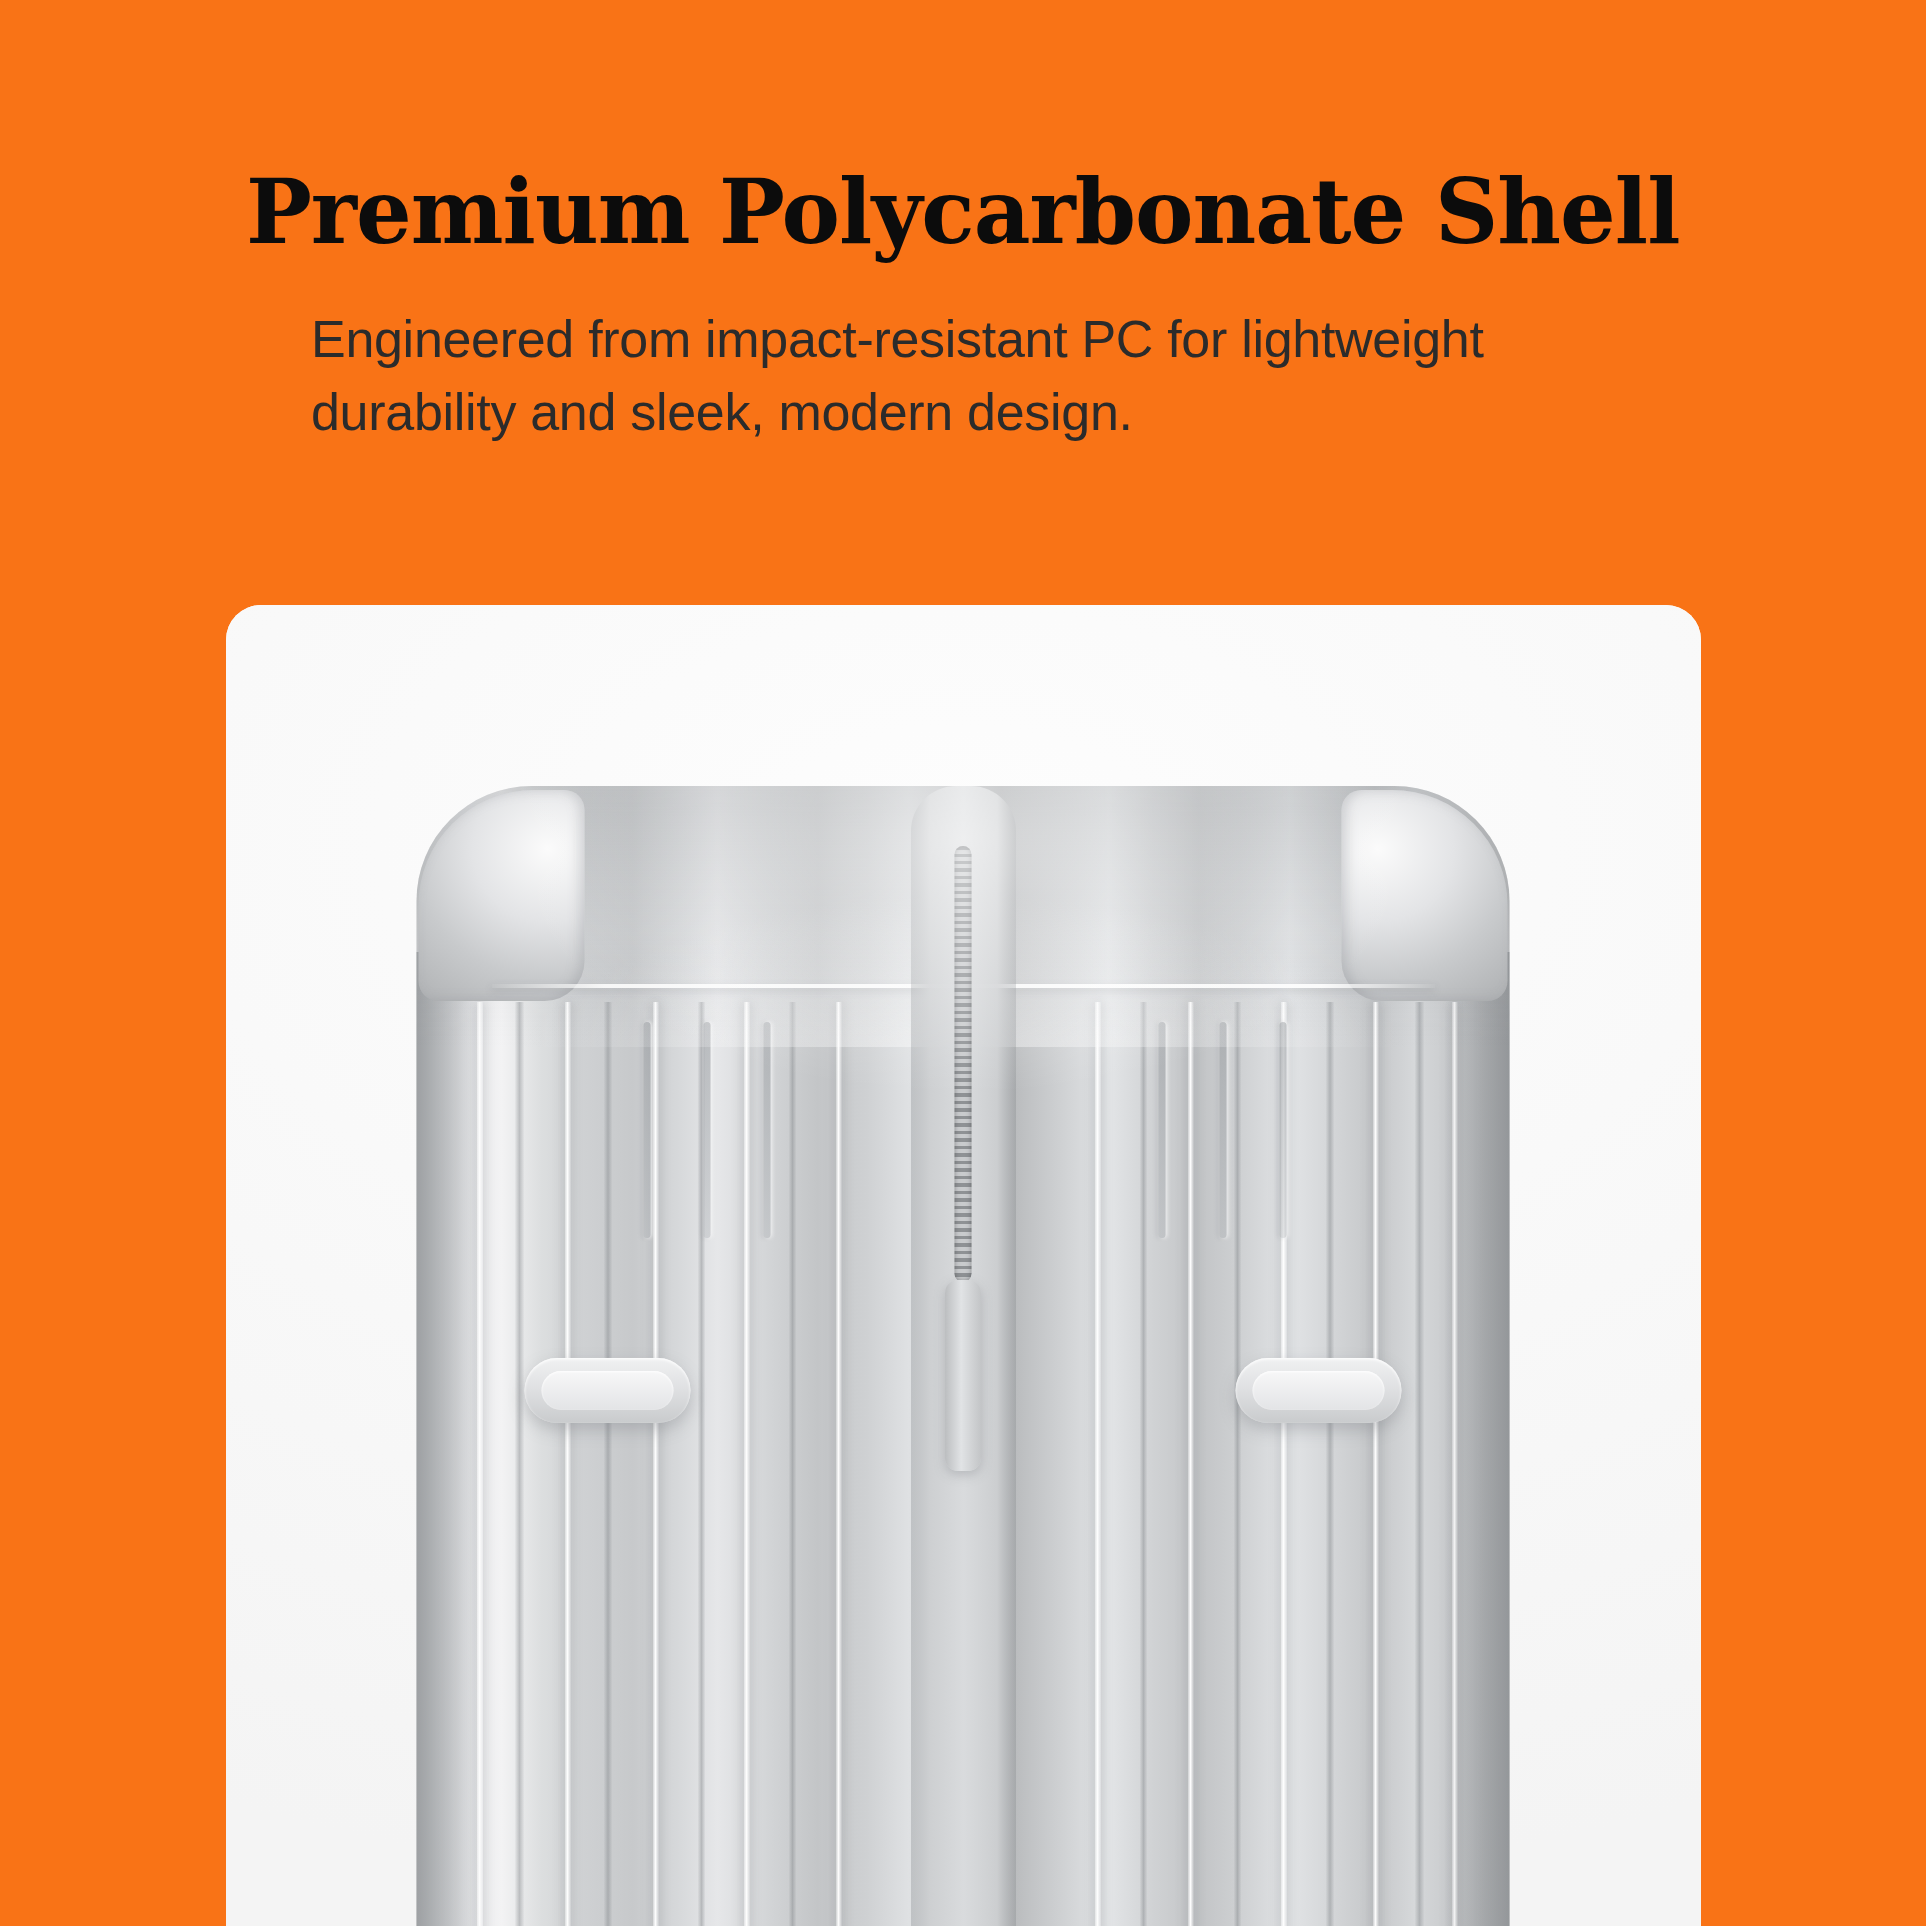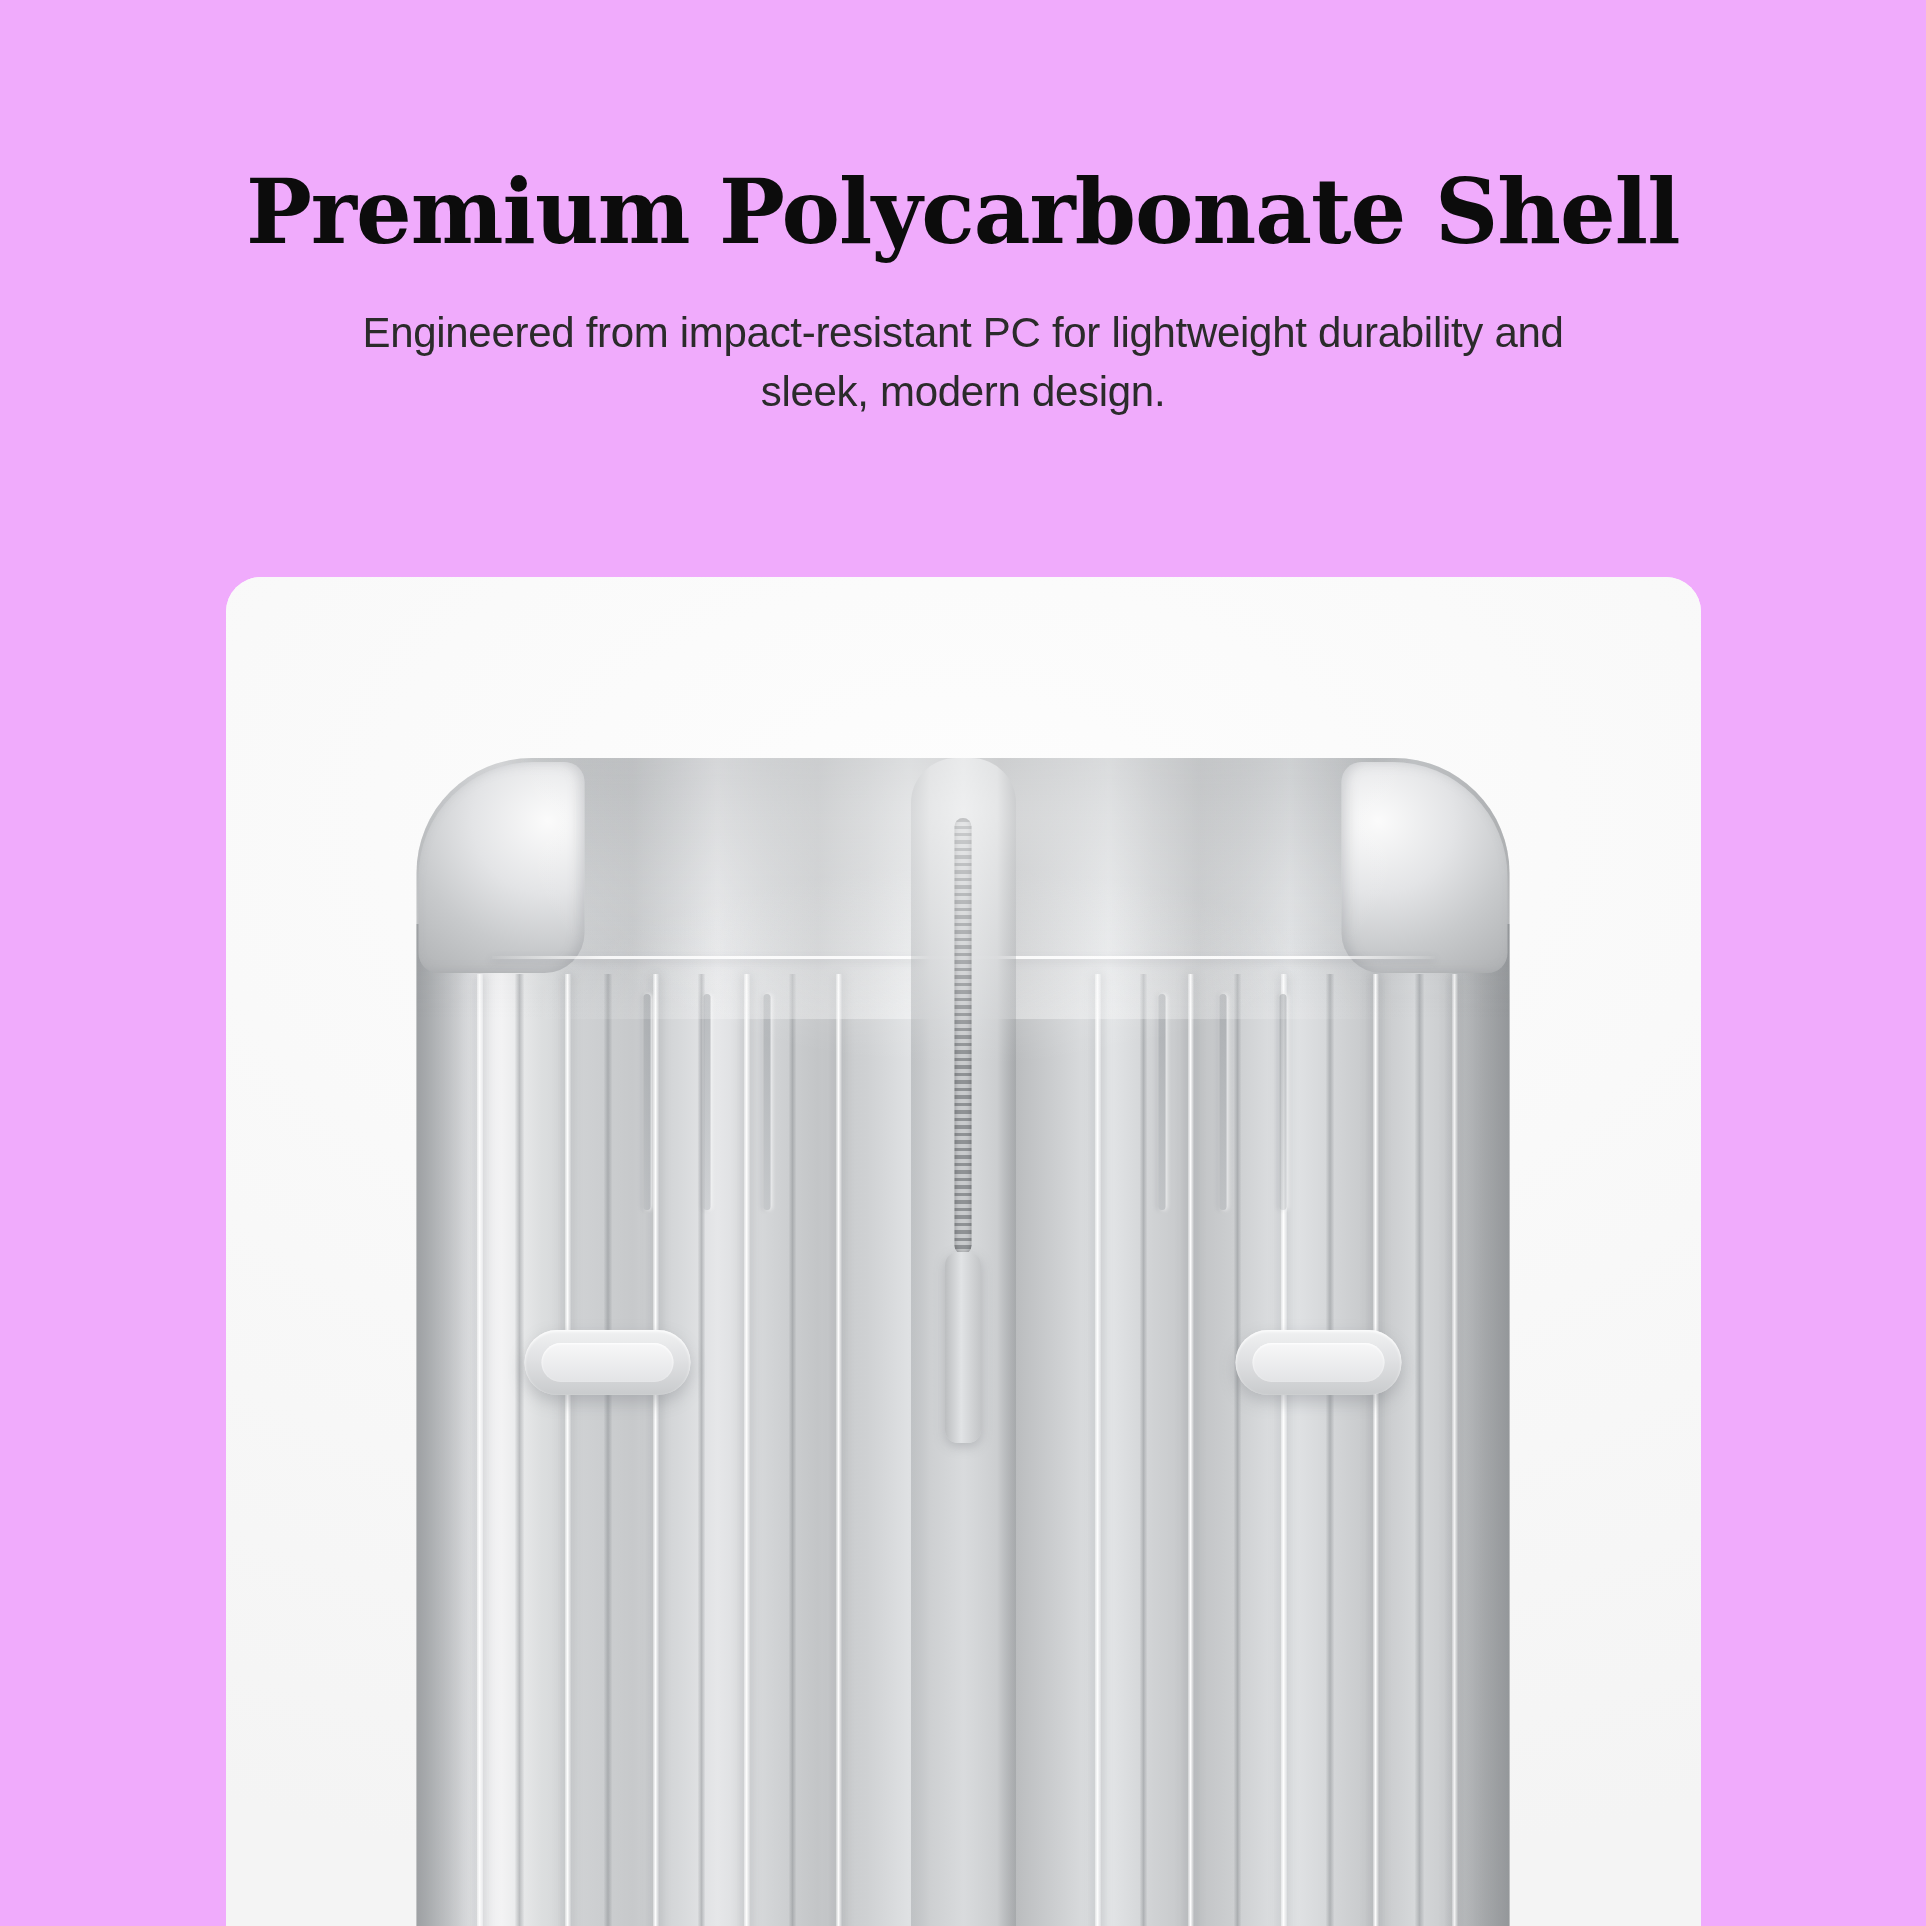--- a/index.html
+++ b/index.html
@@ -12,21 +12,21 @@
     height: 1926px;
     overflow: hidden;
     font-family: "Liberation Sans", sans-serif;
     -webkit-font-smoothing: antialiased;
   }
 
   .page {
     position: relative;
     width: 1926px;
     height: 1926px;
-    background: #f0abfc;
+    background: #f97316;
     display: flex;
     flex-direction: column;
     align-items: center;
   }
 
   
   .header {
     width: 100%;
     display: flex;
     flex-direction: column;
@@ -45,24 +45,23 @@
     text-align: center;
     margin: 0;
     white-space: nowrap;
     transform: scaleX(0.985);
   }
 
   .subhead {
     margin: 44px 0 0 0;
     font-family: "Liberation Sans", sans-serif;
     font-weight: 400;
-    font-size: 42px;
+    font-size: 52px;
     line-height: 1.42;
     color: #2b2b2b;
-    text-align: center;
     max-width: 1304px;
     letter-spacing: -0.3px;
   }
 
   
   .media-card {
     position: relative;
     margin-top: 155px;
     width: 1475px;
     height: 1450px;

